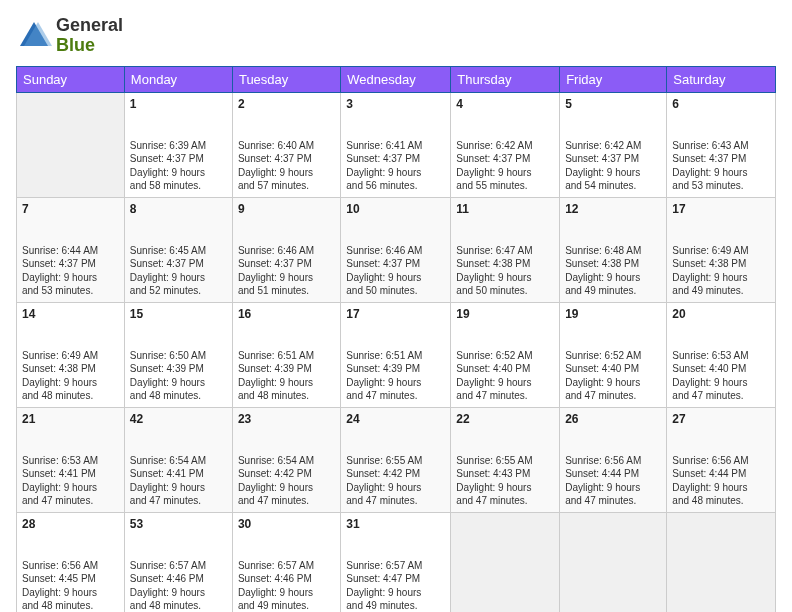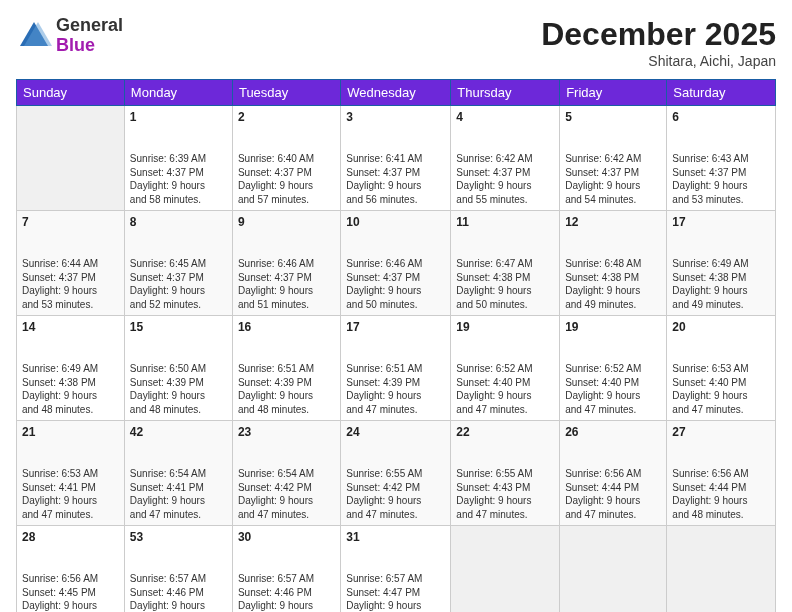--- a/index.html
+++ b/index.html
@@ -28,21 +28,21 @@
       align-items: center;
     }
     .logo-text {
       display: flex;
       flex-direction: column;
       font-size: 18px;
       font-weight: bold;
       line-height: 1.1;
     }
     .logo-general { color: #333; }
-    .logo-blue { color: #a21caf; }
+    .logo-blue { color: #4d7c0f; }
     .logo-icon {
       width: 36px;
       height: 36px;
       margin-right: 4px;
     }
     .title-block {
       text-align: right;
     }
     .month-title {
       font-size: 32px;
@@ -52,21 +52,21 @@
     .location {
       font-size: 14px;
       color: #444;
     }
     .calendar {
       width: 100%;
       border-collapse: collapse;
       flex: 1;
     }
     .calendar th {
-      background-color: #6d28d9;
+      background-color: #8b5cf6;
       color: #fff;
       text-align: left;
       padding: 5px 6px;
       font-size: 13px;
       font-weight: normal;
       border: 1px solid #1a5da5;
     }
     .calendar td {
       vertical-align: top;
       border: 1px solid #ccc;
@@ -103,24 +103,20 @@
   <div class="header">
     <div class="logo">
       <svg class="logo-icon" viewBox="0 0 36 36">
         <polygon points="18,4 32,28 4,28" fill="#2a6db5"></polygon>
         <polygon points="22,4 36,28 8,28" fill="#5b9bd5" opacity="0.5"></polygon>
       </svg>
       <div class="logo-text">
         <span class="logo-general">General</span>
         <span class="logo-blue">Blue</span>
       </div>
-    </div>
-    <div class="title-block">
-      <div class="month-title">December 2025</div>
-      <div class="location">Shitara, Aichi, Japan</div>
     </div>
   </div>
 
   <table class="calendar">
     <thead>
       <tr>
         <th>Sunday</th>
         <th>Monday</th>
         <th>Tuesday</th>
         <th>Wednesday</th>

